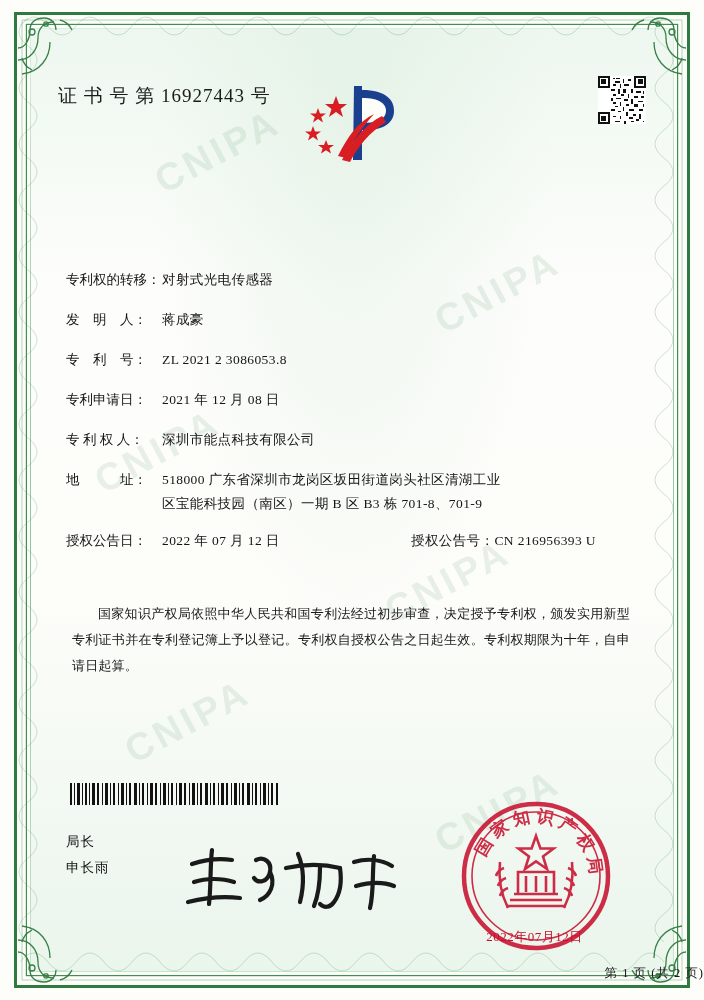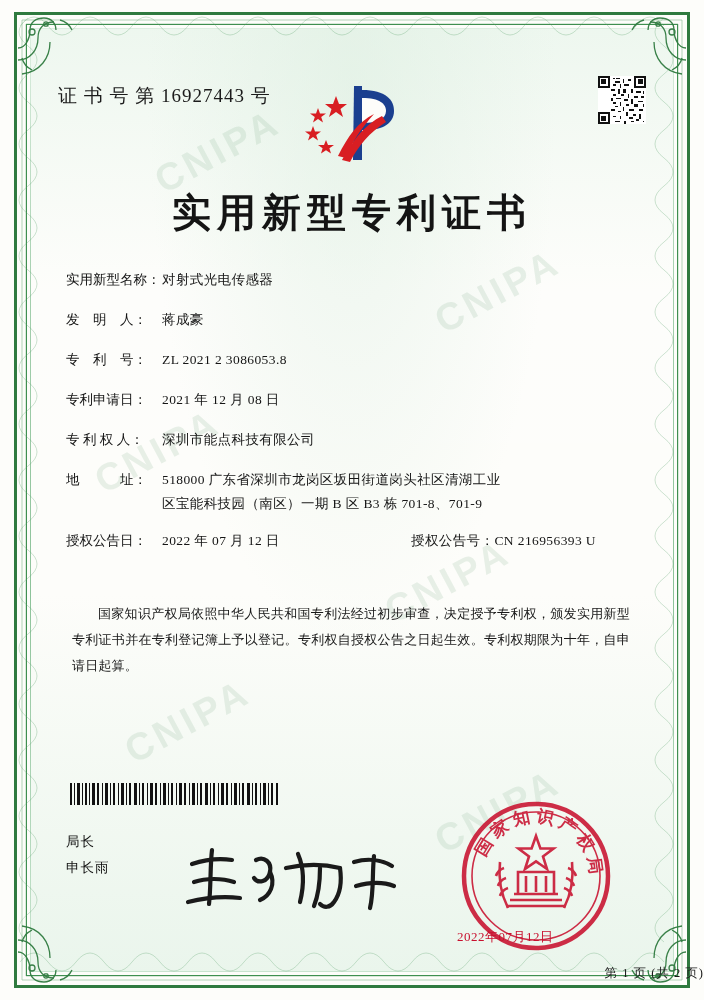--- a/index.html
+++ b/index.html
@@ -196,20 +196,21 @@
     right: 58px;
     top: 768px;
     width: 160px;
     height: 160px;
   }
   .seal-date {
     position: absolute;
     right: 62px;
     top: 900px;
     width: 155px;
+    text-align: center;
     font-size: 13px;
     color: #c8102e;
     letter-spacing: 0.5px;
   }
 
   .director {
     position: absolute;
     left: 36px;
     top: 801px;
     font-size: 13.5px;
@@ -392,25 +393,24 @@
 
         <path d="M72,8 L80,8 L80,82 L71,82 Z" fill="#1b3f8f"></path>
         <path d="M80,12 C104,12 112,22 112,33 C112,45 101,52 84,52 L80,52 Z" fill="#1b3f8f"></path>
         <path d="M80,20 C98,20 104,26 104,33 C104,41 95,45 81,45 L80,45 Z" fill="#fdfdfa"></path>
 
         <path d="M56,78 C66,58 76,44 92,36 C78,52 70,64 64,80 Z" fill="#d81e22"></path>
         <path d="M60,82 C72,60 84,46 100,38 L104,44 C88,54 76,68 68,84 Z" fill="#d81e22"></path>
       </g>
     </svg>
 
-    <div class="title">实用新型专利证书</div>
 
     <div class="fields">
       <div class="field-row">
-        <span class="f-label">实用新型名称：</span><span class="f-value">对射式光电传感器</span>
+        <span class="f-label">专利权的转移：</span><span class="f-value">对射式光电传感器</span>
       </div>
       <div class="field-row">
         <span class="f-label">发　明　人：</span><span class="f-value">蒋成豪</span>
       </div>
       <div class="field-row">
         <span class="f-label">专　利　号：</span><span class="f-value">ZL 2021 2 3086053.8</span>
       </div>
       <div class="field-row">
         <span class="f-label">专利申请日：</span><span class="f-value">2021 年 12 月 08 日</span>
       </div>

